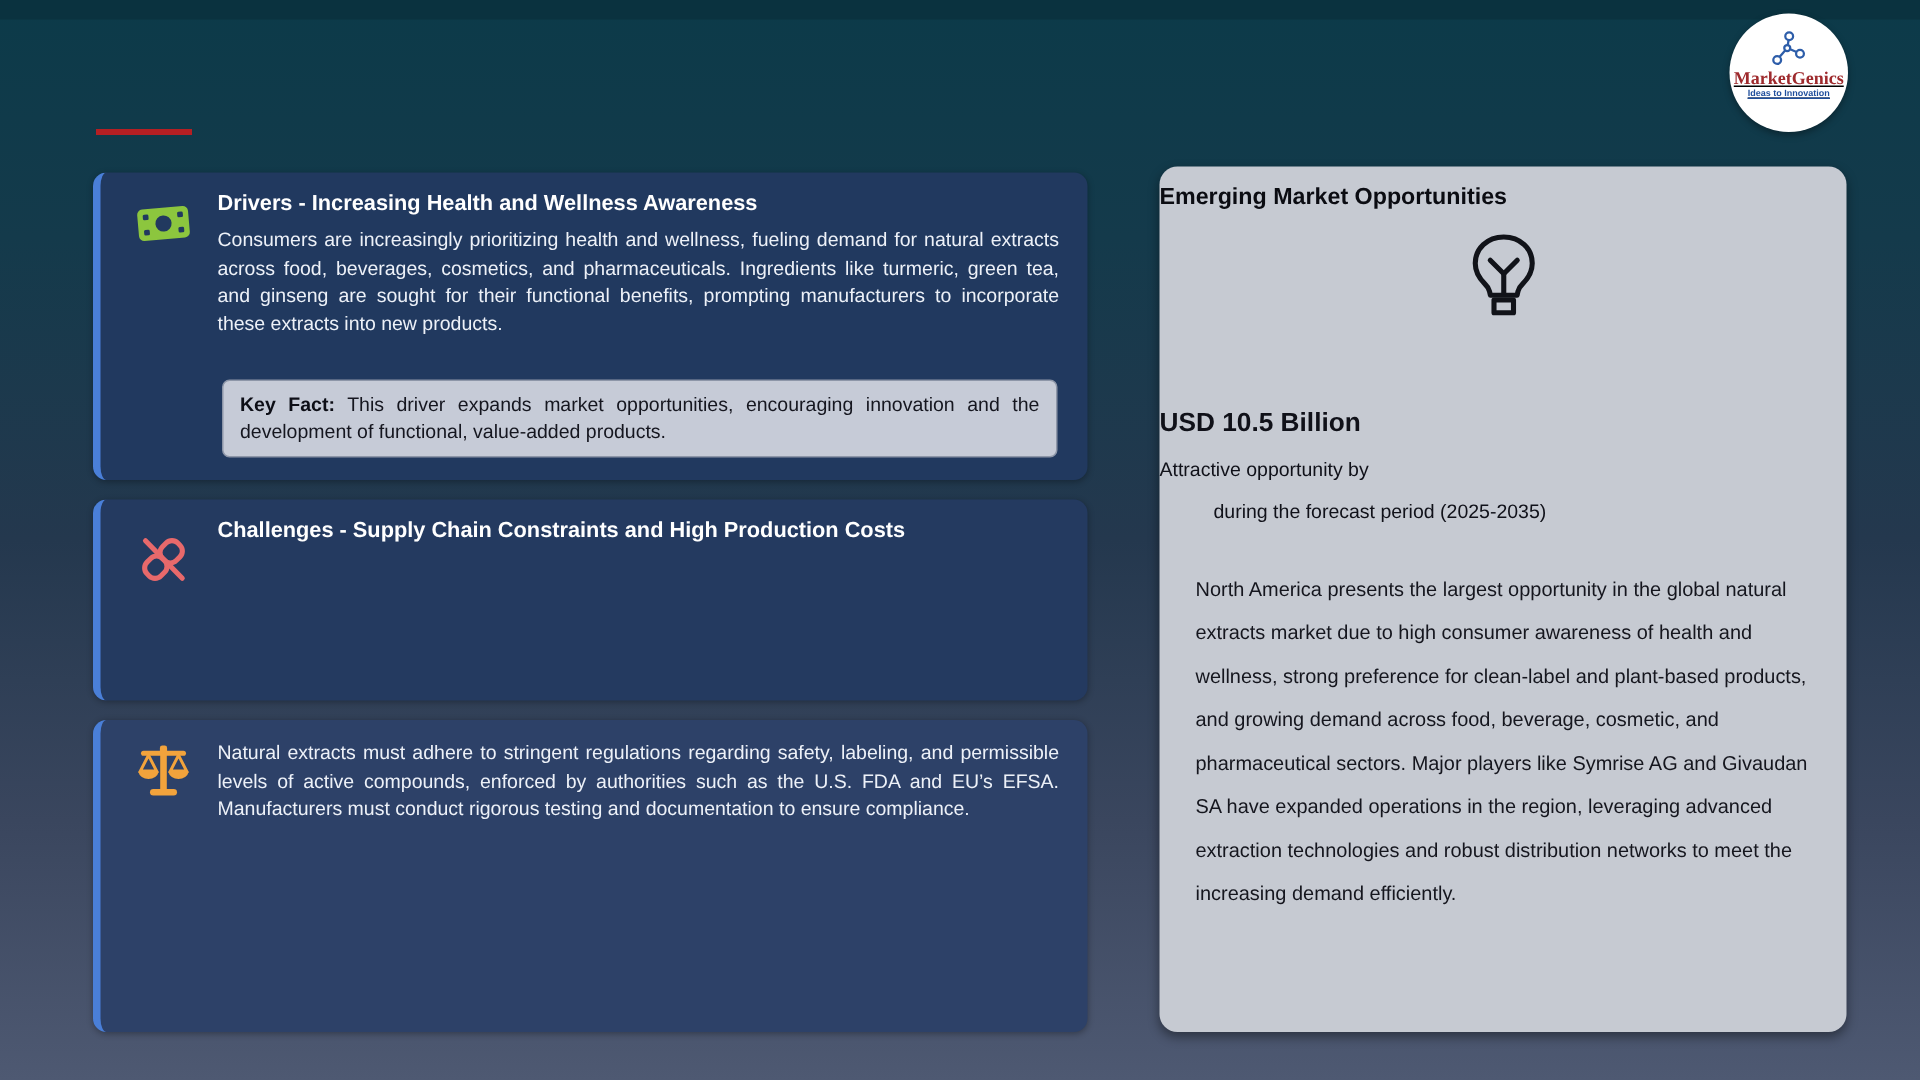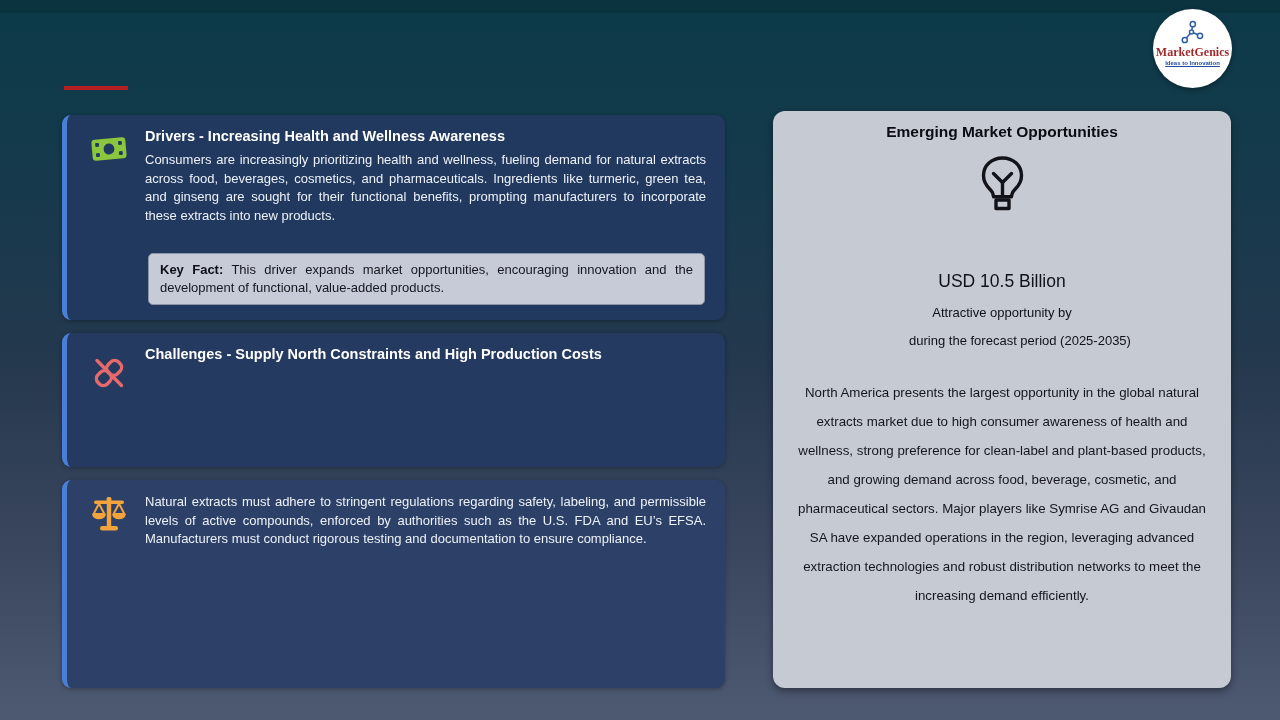--- a/index.html
+++ b/index.html
@@ -6,21 +6,21 @@
   .slide{
     position:relative;width:1280px;height:720px;overflow:hidden;
     font-family:"Liberation Sans","DejaVu Sans",sans-serif;
     background:linear-gradient(180deg,#0c3a49 0%,#143a4b 22%,#24384e 50%,#3a465e 76%,#4e5972 100%);
   }
   .top-strip{position:absolute;left:0;top:0;width:1280px;height:13px;background:#0a323f;}
   .page-title{position:absolute;left:63px;top:42px;margin:0;font-size:24px;font-weight:bold;color:#ffffff;letter-spacing:.2px;}
   .title-underline{position:absolute;left:64px;top:86px;width:64px;height:4px;background:#b51f23;}
   
   .logo{position:absolute;left:1153px;top:9px;width:79px;height:79px;border-radius:50%;background:#ffffff;
-        box-shadow:0 2px 5px rgba(0,0,0,.35);text-align:center;box-sizing:border-box;padding-top:10px;}
+        box-shadow:0 2px 5px rgba(0,0,0,.35);text-align:center;box-sizing:border-box;padding-top:10px;text-decoration:underline;}
   .logo svg{display:block;margin:0 auto;}
   .logo-brand{font-family:"Liberation Serif","DejaVu Serif",serif;font-weight:bold;font-size:12px;color:#9e2a2d;line-height:1.1;margin-top:1px;}
   .logo-tagline{font-size:6px;font-weight:bold;color:#1f4e9c;text-decoration:underline;margin-top:1px;}
   
   .card{position:absolute;left:62px;width:663px;box-sizing:border-box;border-radius:9px;
         border-left:5px solid #4a7fd8;box-shadow:0 1px 4px rgba(0,0,0,.3);}
   .card-1{top:115px;height:205px;background:#21395f;}
   .card-2{top:333px;height:134px;background:#243a60;}
   .card-3{top:480px;height:208px;background:#2d4168;}
   .card-icon{position:absolute;left:23px;top:15px;width:38px;height:38px;}
@@ -28,24 +28,24 @@
   .card-content{margin:0 19px 0 78px;padding-top:13px;}
   .card-title{margin:0 0 7px 0;font-size:14.5px;font-weight:bold;color:#ffffff;}
   .card-body{margin:0;font-size:13px;line-height:1.43;color:#edf1f8;text-align:justify;}
   .callout{position:absolute;left:81px;right:20px;background:#c6cbd7;border:1px solid #8d96a8;border-radius:5px;
            padding:7px 11px;font-size:13px;line-height:1.4;color:#15161f;text-align:justify;box-sizing:border-box;}
   .card-1 .callout{top:138px;}
   .card-3 .callout{top:130px;}
   .callout b{color:#0d0e16;}
   
   .panel{position:absolute;left:773px;top:111px;width:458px;height:577px;background:#c6cad2;border-radius:12px;
-         box-shadow:0 3px 7px rgba(0,0,0,.4);text-align:center;color:#101119;box-sizing:border-box;}
+         box-shadow:0 3px 7px rgba(0,0,0,.4);color:#101119;box-sizing:border-box;}
   .panel-title{margin:12px 0 0 0;font-size:15.5px;font-weight:bold;color:#0b0c12;}
   .panel-bulb{display:block;margin:14px auto 0 auto;}
-  .panel-value{margin-top:58px;font-size:17.5px;font-weight:normal;}
+  .panel-value{margin-top:58px;font-size:17.5px;font-weight:bold;}
   .panel-caption{margin-top:13px;font-size:13px;}
   .panel-region{margin-top:12px;font-size:17.5px;font-weight:bold;}
   .panel-period{margin-top:13px;font-size:13px;padding-left:36px;}
   .panel-desc{margin:31px 24px 12px 24px;font-size:13.3px;line-height:2.18;color:#15161e;}
 </style>
 </head>
 <body>
 
 <div class="slide">
   <div class="top-strip"></div>
@@ -90,21 +90,21 @@
 
   <section class="card card-2">
     <svg class="card-icon" viewBox="0 0 38 38">
       <g transform="rotate(-45 19 19)" stroke="#e8696b" stroke-width="3.4" fill="none">
         <rect x="4.5" y="12.5" width="14.5" height="13" rx="5.5"></rect>
         <rect x="19" y="12.5" width="14.5" height="13" rx="5.5"></rect>
       </g>
       <line x1="7" y1="6.5" x2="31.5" y2="31.5" stroke="#e8696b" stroke-width="3.4" stroke-linecap="round"></line>
     </svg>
     <div class="card-content">
-      <h2 class="card-title">Challenges - Supply North Constraints and High Production Costs</h2>
+      <h2 class="card-title">Challenges - Supply Chain Constraints and High Production Costs</h2>
     </div>
   </section>
 
   <section class="card card-3">
     <svg class="card-icon" viewBox="0 0 38 38">
       <g fill="#f2a33c">
         <rect x="16.6" y="2" width="4.8" height="5" rx="1.6"></rect>
         <rect x="4" y="5.5" width="30" height="3.4" rx="1.7"></rect>
         <rect x="16.8" y="6" width="4.4" height="25"></rect>
         <rect x="10" y="31" width="18" height="4.4" rx="2.2"></rect>

